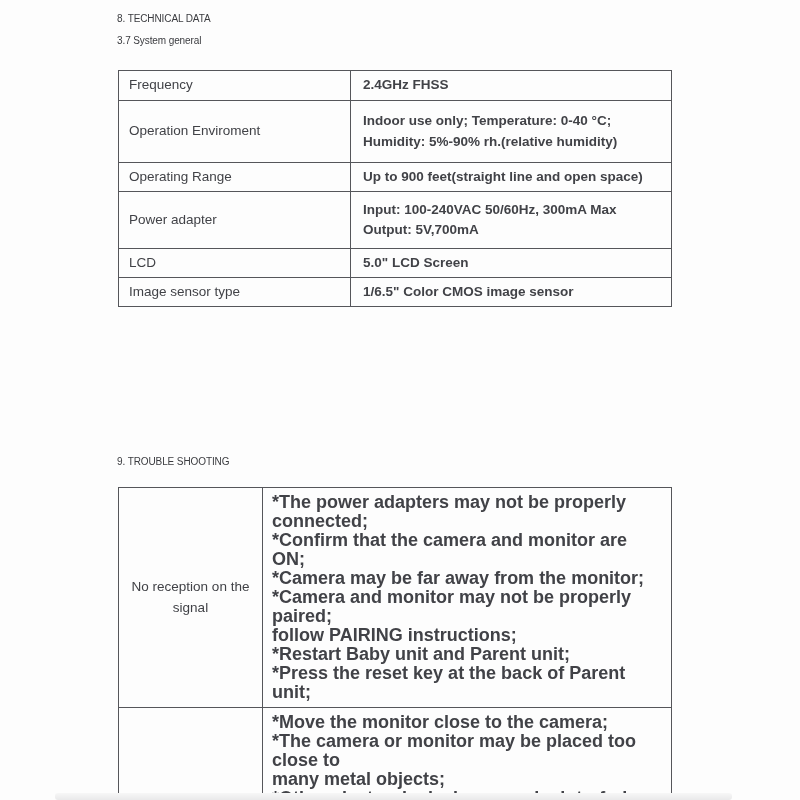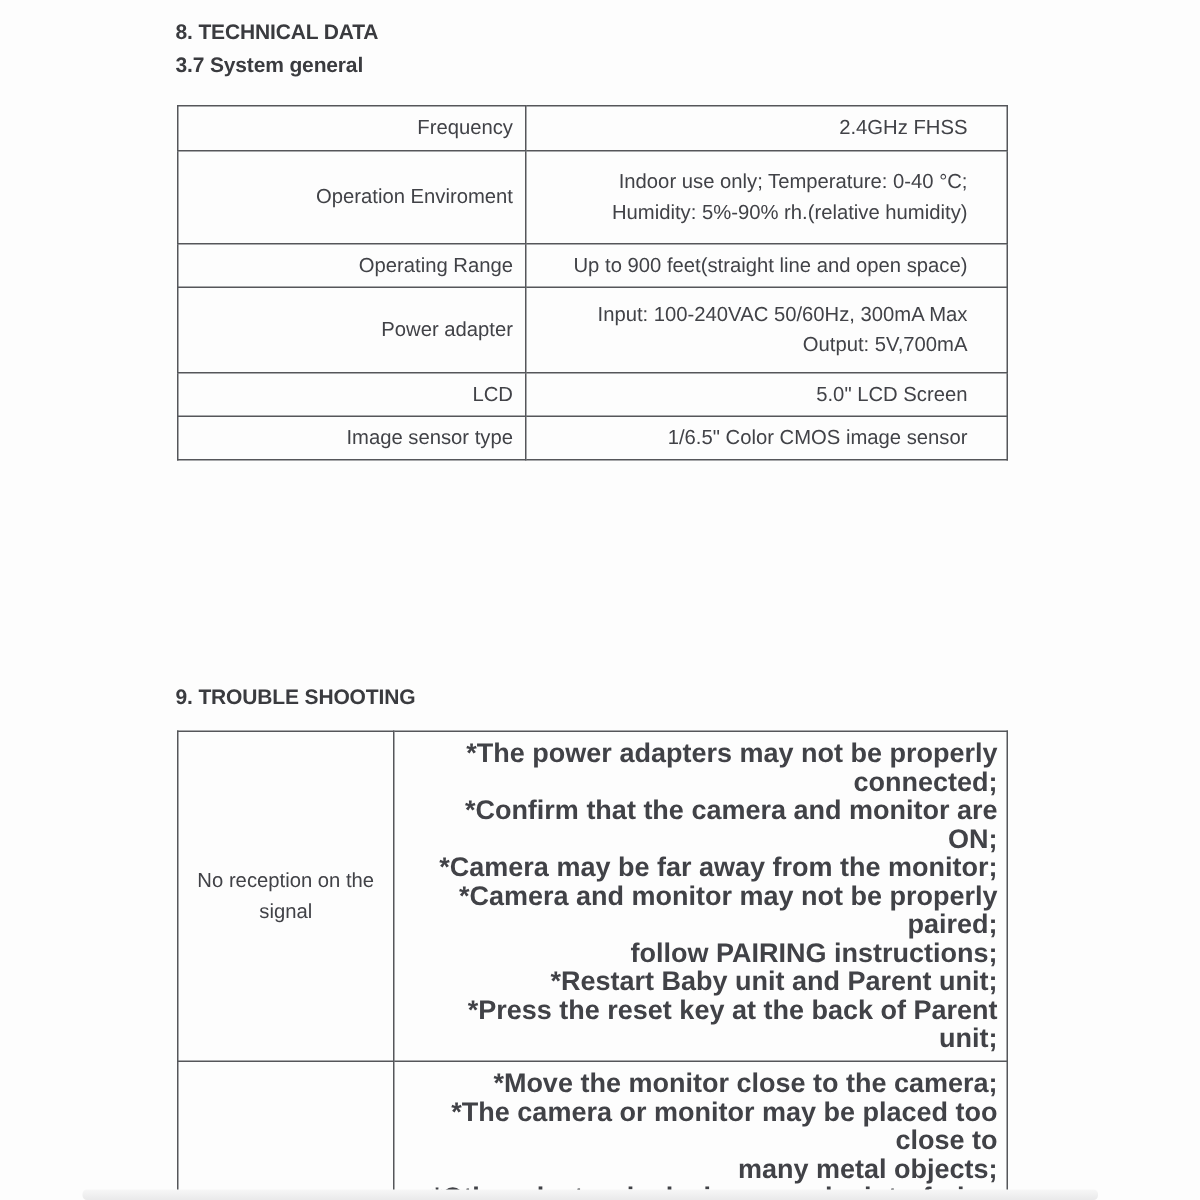--- a/index.html
+++ b/index.html
@@ -9,22 +9,22 @@
     background: #ffffff;
     color: #3f4045;
     position: relative;
     overflow: hidden;
   }
   .page { position: absolute; inset: 0; background: #fdfdfd; }
 
   .heading {
     position: absolute;
     left: 117px;
-    font-size: 14px;
-    font-weight: 700;
+    font-size: 10px;
+    font-weight: 400;
     color: #3a3b3f;
     letter-spacing: -0.1px;
     text-align: center;
   }
   #s8-title  { top: 13px; }
   #s8-sub    { top: 35px; }
   #s9-title  { top: 456px; }
 
   table {
     position: absolute;
@@ -32,26 +32,25 @@
     width: 554px;
     border-collapse: collapse;
     table-layout: fixed;
   }
   td {
     border: 1.5px solid #55565a;
     vertical-align: middle;
     font-size: 13.5px;
     color: #414247;
     line-height: 1.5;
-    text-align: right;
   }
   #system-table { top: 70px; }
   #system-table col.c1 { width: 232px; }
   #system-table td.label { padding: 3px 8px 3px 10px; }
-  #system-table td.value { padding: 3px 26px 3px 12px; white-space: pre-line; }
+  #system-table td.value { padding: 3px 26px 3px 12px; white-space: pre-line; font-weight: bold; }
 
   #trouble-table { top: 487px; }
   #trouble-table col.c1 { width: 144px; }
   #trouble-table td.t-label {
     text-align: center;
     padding: 4px 8px;
     font-size: 13.5px;
     line-height: 1.55;
   }
   #trouble-table tr.r2 td.t-label {

